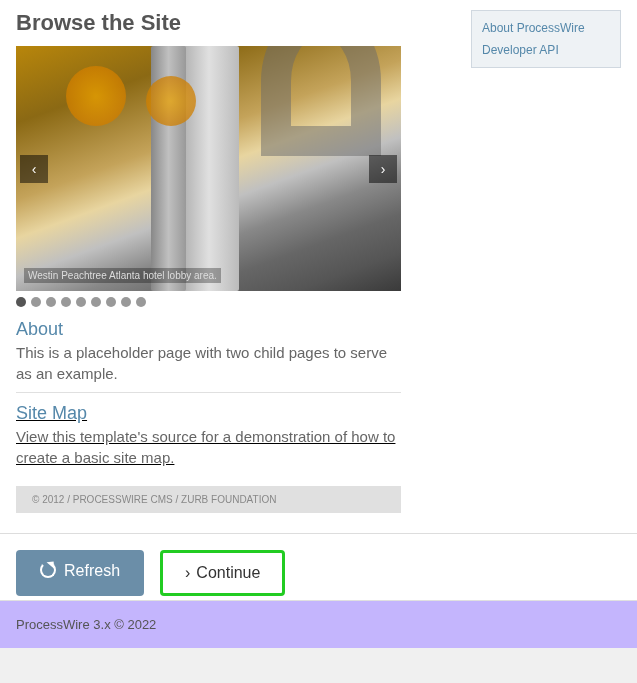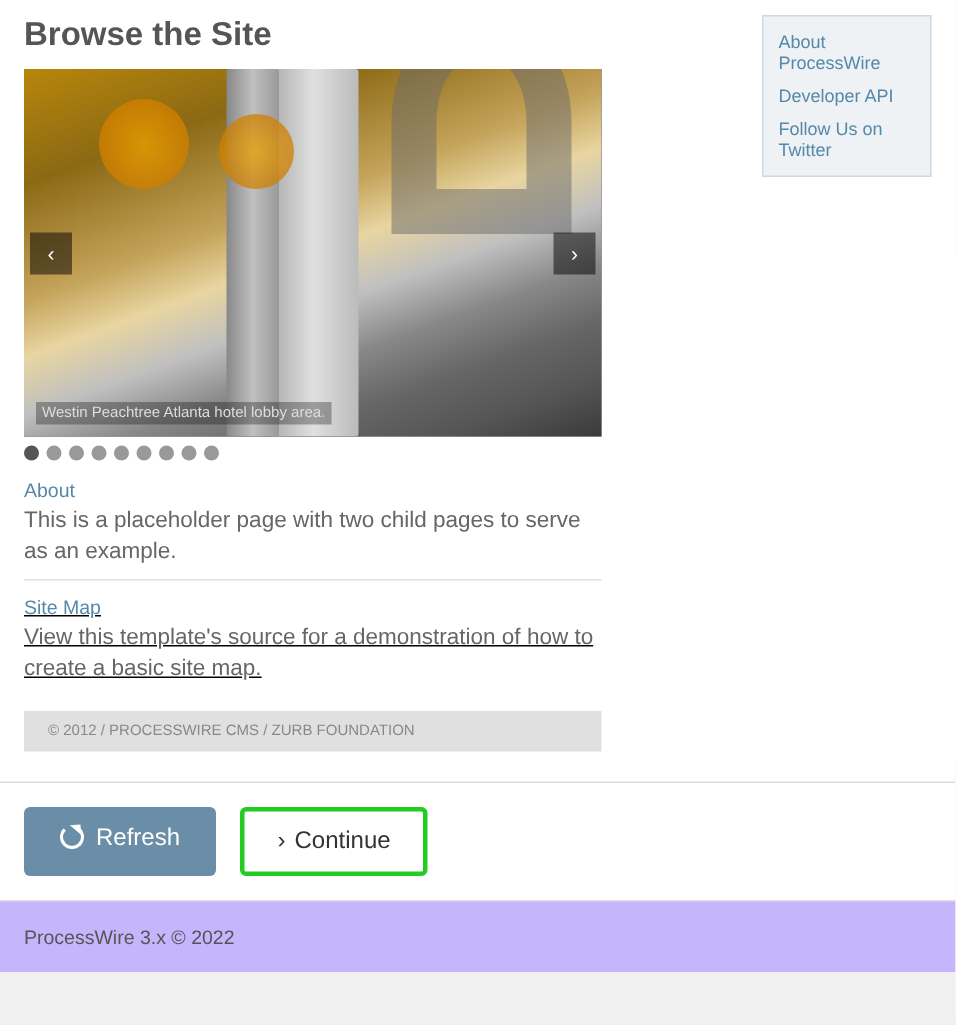--- a/index.html
+++ b/index.html
@@ -155,21 +155,21 @@
       margin-bottom: 10px;
       border-bottom: 1px solid #e0e0e0;
       padding-bottom: 8px;
     }
     .content-link-item:last-child {
       border-bottom: none;
       text-decoration: underline;
     }
     .content-link-title {
       color: #5588aa;
-      font-size: 13px;
+      font-size: 18px;
       cursor: pointer;
       text-decoration: none;
       display: block;
       margin-bottom: 2px;
     }
     .content-link-desc {
       color: #666;
       font-size: 15px;
       line-height: 1.4;
     }
@@ -186,21 +186,20 @@
 
     
     .right-sidebar {
       width: 150px;
       flex-shrink: 0;
     }
     .sidebar-menu {
       background: #eef2f5;
       border: 1px solid #d0d8e0;
       padding: 6px 0;
-      margin-left: 37px;
     }
     .sidebar-menu-item {
       display: block;
       padding: 4px 10px;
       font-size: 12px;
       color: #5588aa;
       cursor: pointer;
       text-decoration: none;
     }
 
@@ -323,21 +322,20 @@
       </div>
 
       <div class="site-footer">© 2012  /  PROCESSWIRE CMS  /  ZURB FOUNDATION</div>
 
     </div>
 
     <div class="right-sidebar">
       <div class="sidebar-menu">
         <a class="sidebar-menu-item">About ProcessWire</a>
         <a class="sidebar-menu-item">Developer API</a>
-        <a class="sidebar-menu-item">Follow Us on Twitter</a>
       </div>
     </div>
   </div>
 
   <div class="divider"></div>
 
   <div class="buttons-section">
     <button class="btn-refresh">
       <span class="refresh-icon"></span>
       <span>Refresh</span>

